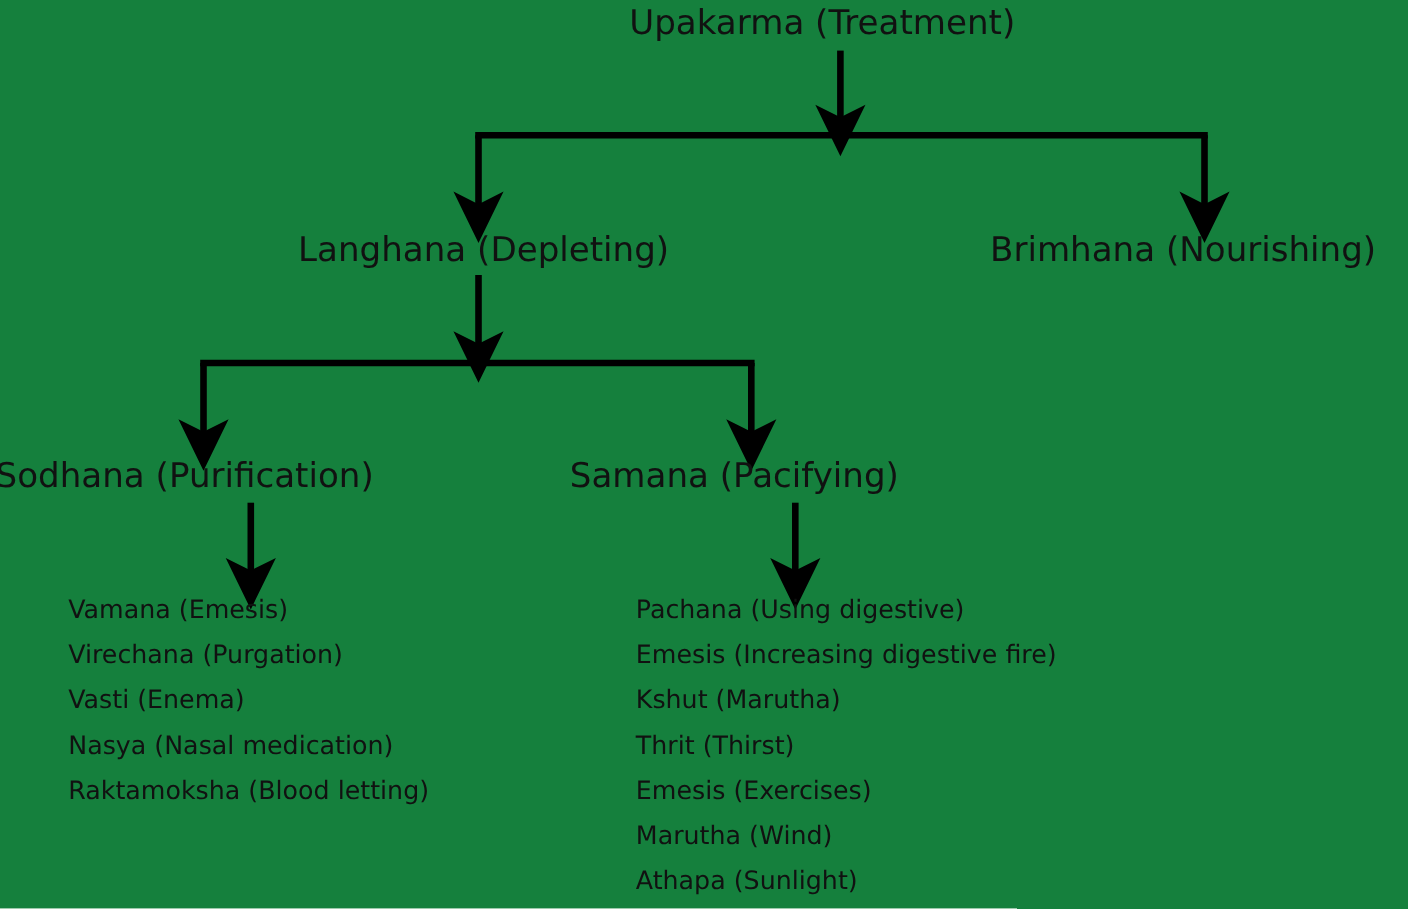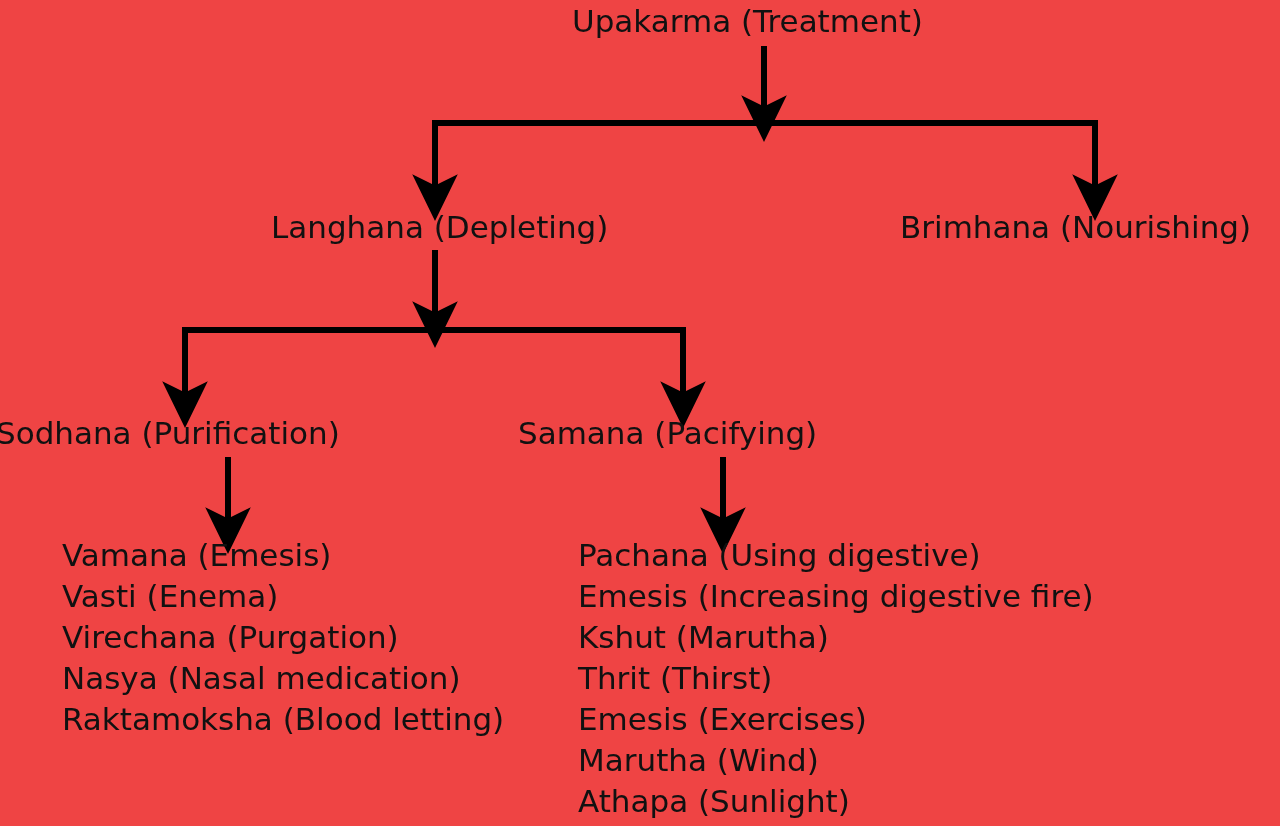--- a/index.html
+++ b/index.html
@@ -9,41 +9,41 @@
   }
   body {
     font-family: "DejaVu Sans", sans-serif;
     color: #000000;
   }
   #diagram {
     position: relative;
     width: 1280px;
     height: 826px;
     overflow: hidden;
-    background: #ef4444;
+    background: #15803d;
   }
   #connectors {
     position: absolute;
     left: 0;
     top: 0;
     width: 1280px;
     height: 826px;
     pointer-events: none;
   }
   .node-label {
     position: absolute;
     font-size: 31px;
     line-height: 38px;
     white-space: nowrap;
     color: #111111;
     letter-spacing: 0px;
   }
   .leaf-list {
     position: absolute;
-    font-size: 31px;
+    font-size: 23px;
     line-height: 41px;
     white-space: nowrap;
     color: #111111;
   }
   .leaf-list .leaf-item {
     display: block;
     white-space: nowrap;
   }
   
   #node-root      { left: 572px; top: 2px; }
@@ -92,22 +92,22 @@
   <div class="node-label" id="node-langhana">Langhana (Depleting)</div>
 
   <div class="node-label" id="node-brimhana">Brimhana (Nourishing)</div>
 
   <div class="node-label" id="node-sodhana">Sodhana (Purification)</div>
 
   <div class="node-label" id="node-samana">Samana (Pacifying)</div>
 
   <div class="leaf-list" id="list-sodhana">
       <span class="leaf-item">Vamana (Emesis)</span>
+      <span class="leaf-item">Virechana (Purgation)</span>
       <span class="leaf-item">Vasti (Enema)</span>
-      <span class="leaf-item">Virechana (Purgation)</span>
       <span class="leaf-item">Nasya (Nasal medication)</span>
       <span class="leaf-item">Raktamoksha (Blood letting)</span>
     </div>
 
   <div class="leaf-list" id="list-samana">
       <span class="leaf-item">Pachana (Using digestive)</span>
       <span class="leaf-item">Emesis (Increasing digestive fire)</span>
       <span class="leaf-item">Kshut (Marutha)</span>
       <span class="leaf-item">Thrit (Thirst)</span>
       <span class="leaf-item">Emesis (Exercises)</span>

